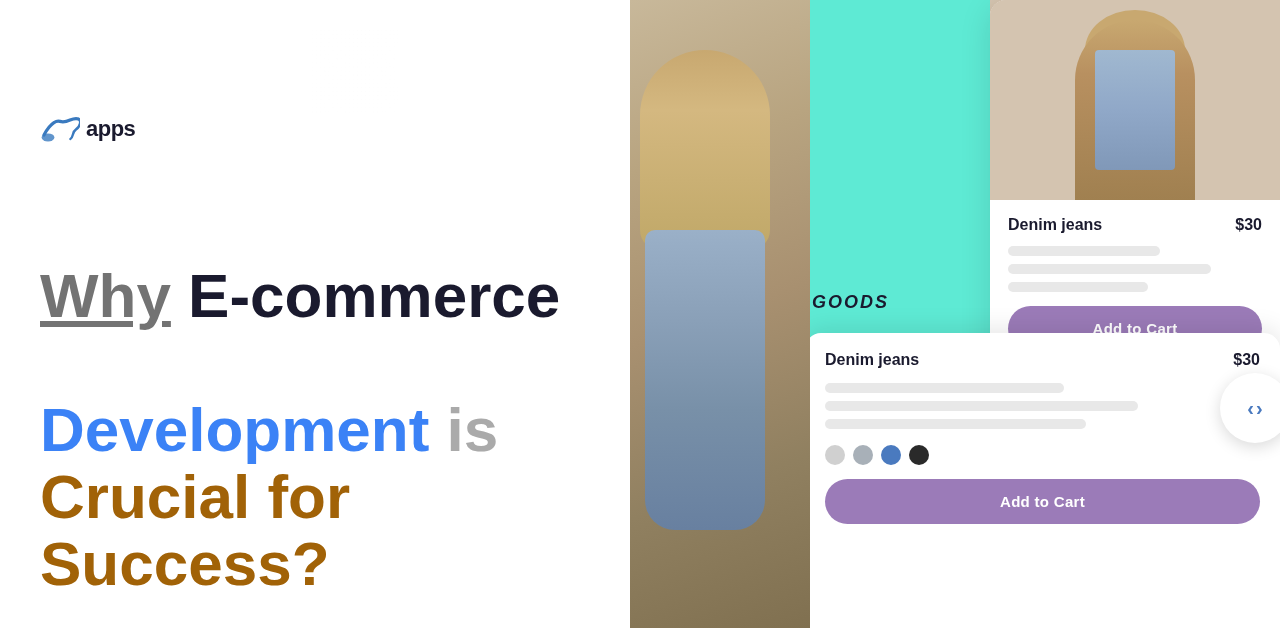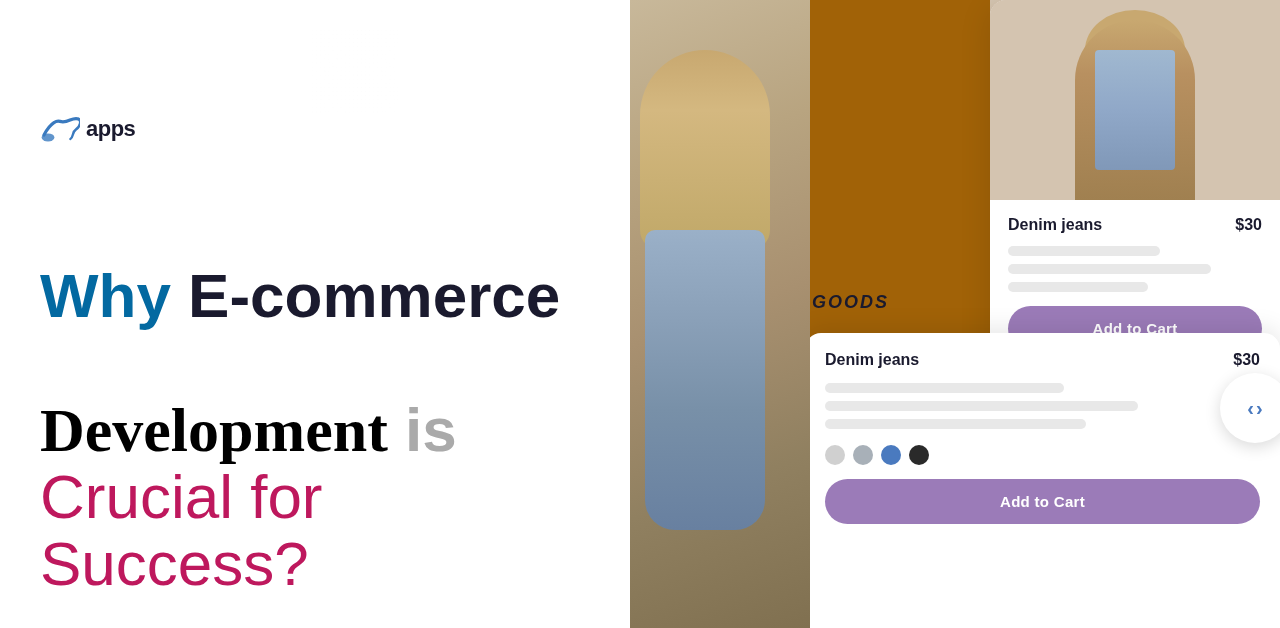--- a/index.html
+++ b/index.html
@@ -45,55 +45,55 @@
 
     .headline {
       font-size: 62px;
       line-height: 1.08;
       font-weight: 800;
       color: #222;
       max-width: 540px;
     }
 
     .headline .why {
-      color: #0369a1;
+      color: #737373;
       font-weight: 800;
+      text-decoration: underline;
     }
 
     .headline .ecommerce {
       color: #1a1a2e;
       margin-top: 28px;
     }
 
     .headline .platform {
       color: #1a1a2e;
     }
 
     .headline .development {
-      color: #000000;
-      font-family: Liberation Serif, serif;
+      color: #3b82f6;
     }
 
     .headline .is {
       color: #aaa;
       font-weight: 800;
       margin-top: 48px;
     }
 
     .headline .crucial {
-      color: #be185d;
-      font-weight: 400;
+      color: #a16207;
+      font-weight: 700;
     }
 
     
     .right-panel {
       width: 650px;
       height: 628px;
       position: relative;
-      background: #a16207;
+      background: #5eead4;
       overflow: hidden;
     }
 
     
     .bg-photo-top-right {
       position: absolute;
       right: 0;
       top: 0;
       width: 290px;
       height: 200px;

